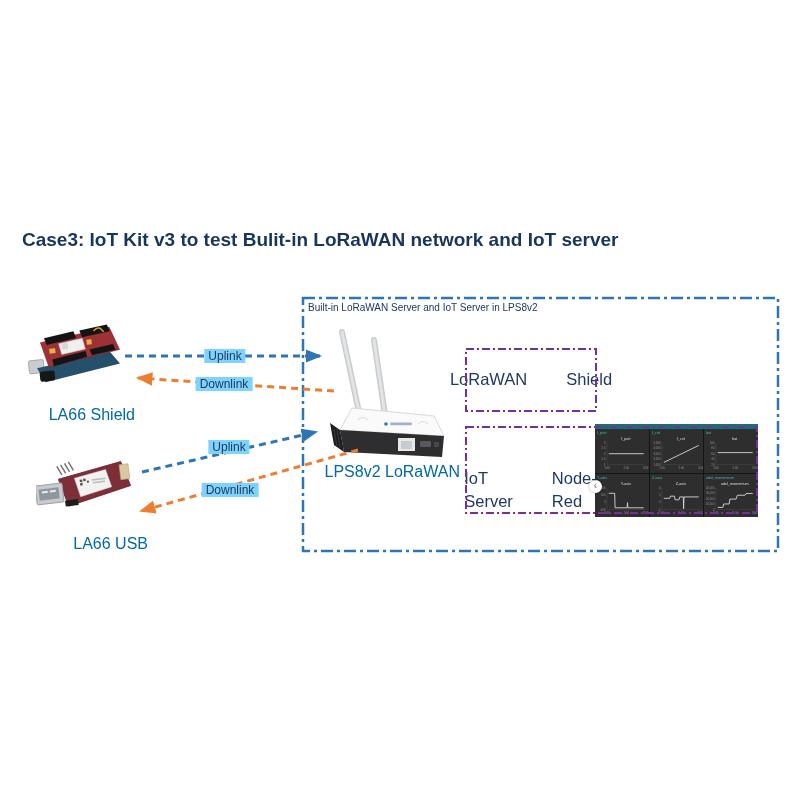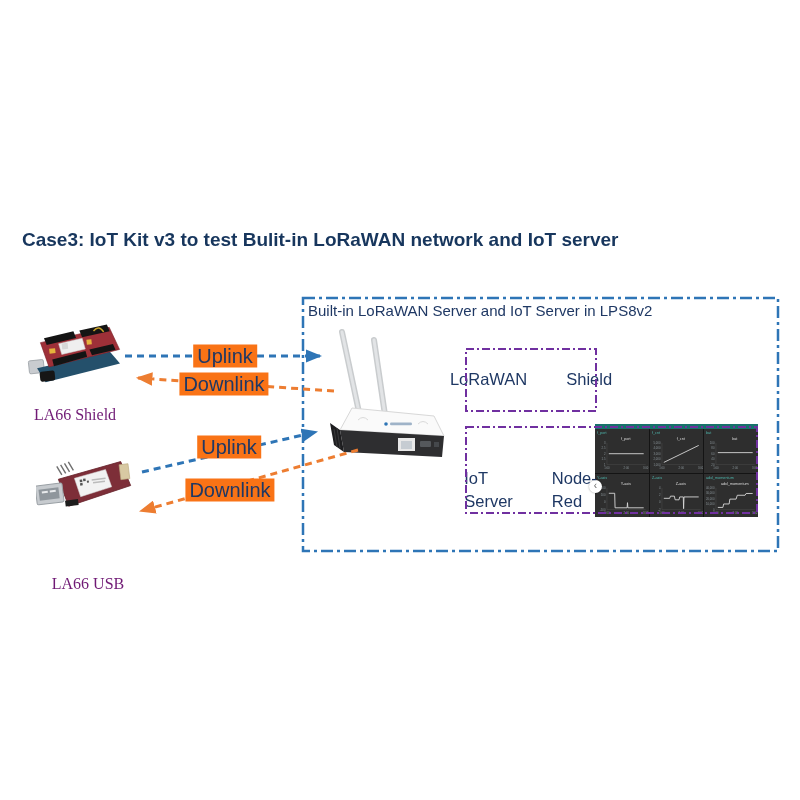--- a/index.html
+++ b/index.html
@@ -1,24 +1,24 @@
 <!DOCTYPE html>
 <html><head>
 <meta charset="utf-8">
 <style>
   html,body{margin:0;padding:0;background:#fff;}
   .canvas{position:relative;width:800px;height:620px;background:#fff;overflow:hidden;
           font-family:"Liberation Sans",sans-serif;}
   .page-title{position:absolute;left:22px;top:229px;font-size:19px;font-weight:bold;
               color:#17365d;white-space:nowrap;z-index:4;}
-  .box-header{position:absolute;left:308px;top:302px;font-size:15px;color:#1f3864;
+  .box-header{position:absolute;left:308px;top:302px;font-size:10px;color:#1f3864;
               white-space:nowrap;z-index:4;}
-  .devlabel{position:absolute;color:#701a75;font-size:16px;text-align:center;z-index:4;line-height:1.35;font-family:Liberation Serif, serif;}
-  .alabel{position:absolute;transform:translate(-50%,-50%);background:#f97316;padding:0 4px;
-          color:#1f3864;font-size:20px;z-index:6;white-space:nowrap;}
+  .devlabel{position:absolute;color:#0369a1;font-size:16px;text-align:right;z-index:4;line-height:1.35;}
+  .alabel{position:absolute;transform:translate(-50%,-50%);background:#7dd3fc;padding:0 4px;
+          color:#1f3864;font-size:12px;z-index:6;white-space:nowrap;}
   .srvbox{position:absolute;display:flex;flex-direction:row;align-items:center;
           justify-content:center;z-index:4;color:#1f3864;font-size:16.5px;line-height:1.4;gap:39px;}
   .devimg{position:absolute;z-index:2;}
   #overlay{position:absolute;left:0;top:0;z-index:5;pointer-events:none;}
   
   .dashboard{position:absolute;left:595px;top:424px;width:163px;height:93px;background:#1e1e1e;
              z-index:3;}
   .dash-bar{height:5px;width:100%;}
   .dash-grid{display:grid;grid-template-columns:repeat(3,1fr);grid-template-rows:repeat(2,1fr);
              gap:1px;background:#141414;height:88px;}
@@ -81,21 +81,21 @@
           <rect x="58" y="25" width="12" height="1.5" fill="#bbb"></rect>
         <rect x="86" y="11" width="9" height="15" fill="#d8c9a3" stroke="#b9a87e" stroke-width="0.6"></rect>
         <rect x="28" y="40" width="13" height="6" fill="#1d1d1d"></rect>
         <rect x="0" y="22" width="27" height="19" rx="1.5" fill="#c7cbcf" stroke="#9aa0a5" stroke-width="1"></rect>
         <rect x="3" y="26" width="20" height="11" fill="#8f969c"></rect>
         <rect x="6" y="28" width="6" height="2" fill="#e8eaec"></rect>
           <rect x="14" y="28" width="6" height="2" fill="#e8eaec"></rect>
       </g>
     </svg>
   </div>
-  <div class="devlabel" style="left:28px;width:120px;top:533px;margin-top:40px;">
+  <div class="devlabel" style="left:28px;width:120px;top:533px;">
     <div>LA66 USB</div>
   </div>
 
   <div class="devimg" style="left:322px;top:324px;">
     <svg width="130" height="140" viewBox="0 0 130 140">
       <line x1="20" y1="8" x2="38" y2="93" stroke="#c9ccce" stroke-width="6" stroke-linecap="round"></line>
       <line x1="20" y1="8" x2="38" y2="93" stroke="#e2e4e6" stroke-width="3" stroke-linecap="round"></line>
       <line x1="52" y1="16" x2="63" y2="91" stroke="#c9ccce" stroke-width="6" stroke-linecap="round"></line>
       <line x1="52" y1="16" x2="63" y2="91" stroke="#e2e4e6" stroke-width="3" stroke-linecap="round"></line>
       <polygon points="30,84 112,92 122,112 18,106" fill="#fafafa" stroke="#d8d8d8" stroke-width="1"></polygon>
@@ -109,20 +109,21 @@
         <line x1="12" y1="105" x2="15" y2="123"></line>
           <line x1="15" y1="104" x2="18" y2="124"></line>
       </g>
       <rect x="76" y="114" width="17" height="13" fill="#e8e8e8"></rect>
       <rect x="79" y="117" width="11" height="8" fill="#c6ccd2"></rect>
       <rect x="98" y="117" width="11" height="6" rx="1" fill="#55585c"></rect>
       <rect x="112" y="118" width="5" height="5" fill="#45484c"></rect>
     </svg>
   </div>
   <div class="devlabel" style="left:305px;width:155px;top:461px;">
+    <div>LPS8v2 LoRaWAN</div>
   </div>
 
   <div class="srvbox" style="left:466px;top:349px;width:130px;height:62px;">
     <div>LoRaWAN</div>
     <div>Shield</div>
   </div>
 
   <div class="srvbox" style="left:466px;top:427px;width:129px;height:86px;align-items:flex-end;">
     <div>IoT Server</div>
     <div>Node-Red</div>

